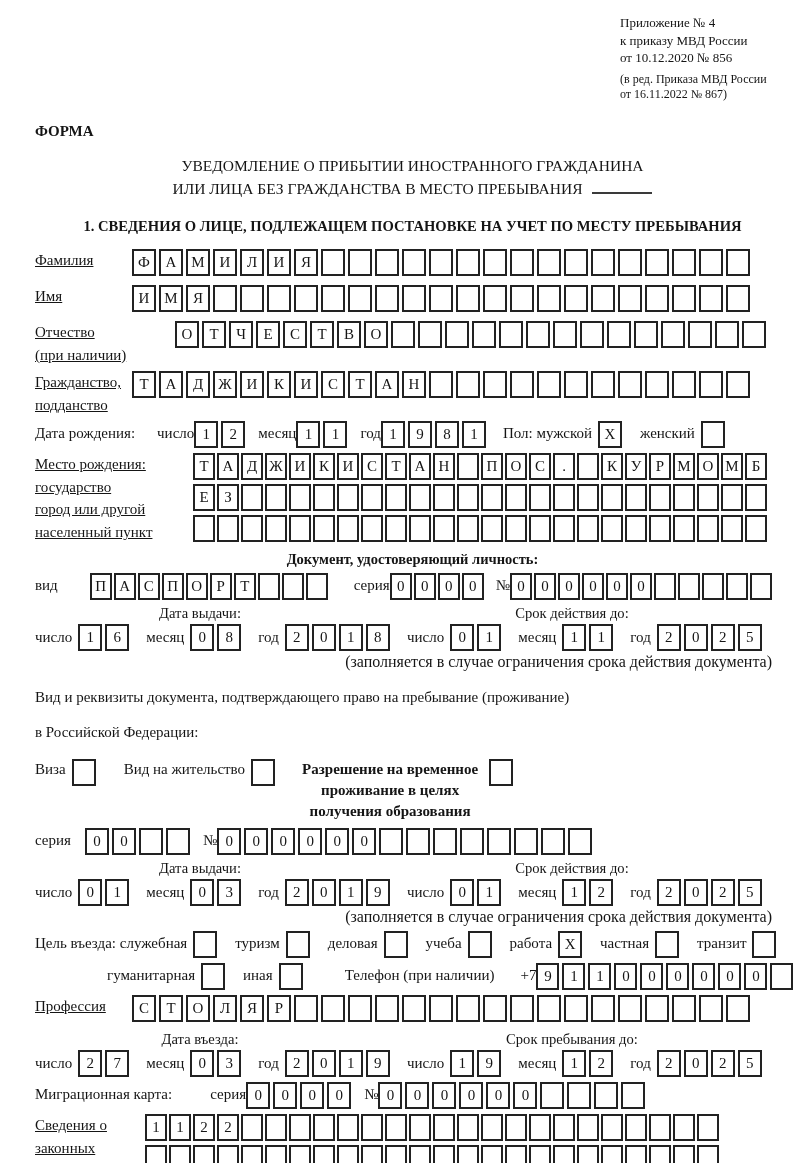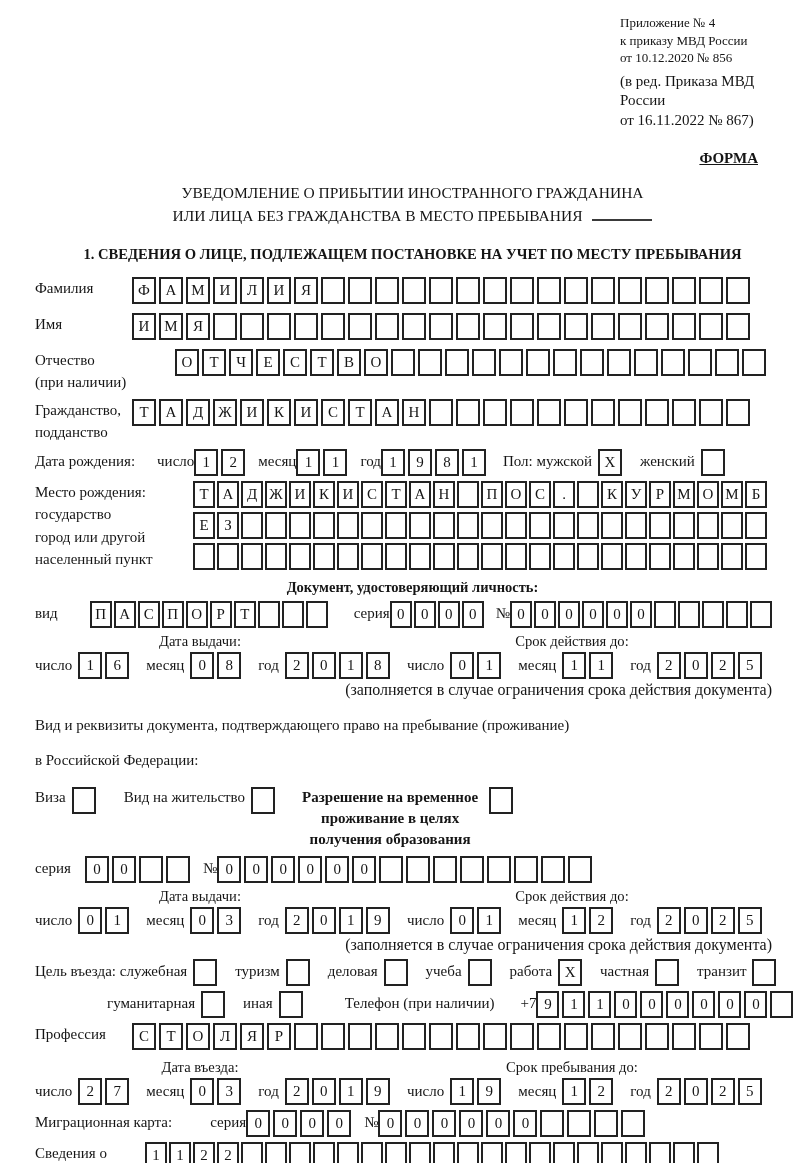--- a/index.html
+++ b/index.html
@@ -2,42 +2,42 @@
 <html><head>
 <meta charset="utf-8">
 <style>
   html,body{margin:0;padding:0;background:#fff;}
   body{width:800px;height:1163px;overflow:hidden;color:#151515;
        font-family:"Liberation Serif","DejaVu Serif",serif;font-size:15px;}
   .page{box-sizing:border-box;width:800px;height:1163px;padding:14px 10px 10px 35px;}
 
   
   .annex{margin-left:585px;font-size:13px;line-height:1.35;}
-  .annex-note{margin-top:5px;font-size:15px;line-height:1.3;}
-  .form-marker{text-align:right;padding-right:32px;font-weight:bold;font-size:15px;margin-top:20px;text-decoration:underline;}
+  .annex-note{margin-top:5px;font-size:12px;line-height:1.3;}
+  .form-marker{padding-right:32px;font-weight:bold;font-size:15px;margin-top:20px;}
   .title{text-align:center;font-weight:normal;font-size:15.5px;margin-top:14px;line-height:1.5;}
   .title-blank{display:inline-block;width:60px;border-bottom:2px solid #3a3a3a;height:14px;margin-left:10px;}
   .section1{text-align:center;font-weight:bold;font-size:14.6px;margin:18px 0 14px 0;}
 
   
   .line{margin:5px 0;}
   .para{margin:18px 0;}
   .heading{font-weight:bold;text-align:center;font-size:14.5px;margin:4px 0 3px 0;}
 
   
   .boxes{display:inline-flex;vertical-align:middle;}
   .box{display:inline-block;box-sizing:border-box;width:24px;height:27px;border:2px solid #222;
        margin-right:3px;text-align:center;line-height:23px;font-size:15px;}
   .narrow .box{width:22px;margin-right:2px;}
   .cbx{display:inline-block;box-sizing:border-box;width:24px;height:27px;border:2px solid #222;
        text-align:center;line-height:23px;font-size:15px;vertical-align:middle;margin:0 8px 0 6px;}
 
   
   .field{display:flex;align-items:flex-start;}
-  .flabel{flex:0 0 97px;line-height:1.5;}
+  .flabel{flex:0 0 97px;line-height:1.5;text-decoration:underline;}
   .frows{flex:1;}
   .frow{margin-bottom:4px;white-space:nowrap;}
   [data-name="field-patronymic"] .flabel{flex:0 0 140px;}
   [data-name="field-birthplace"] .flabel{flex:0 0 158px;}
   [data-name="field-legal-representatives"] .flabel{flex:0 0 110px;}
 
   
   .inline{white-space:nowrap;}
   .seg-txt{margin-left:10px;}
   .inline .s0{margin-left:0;}

